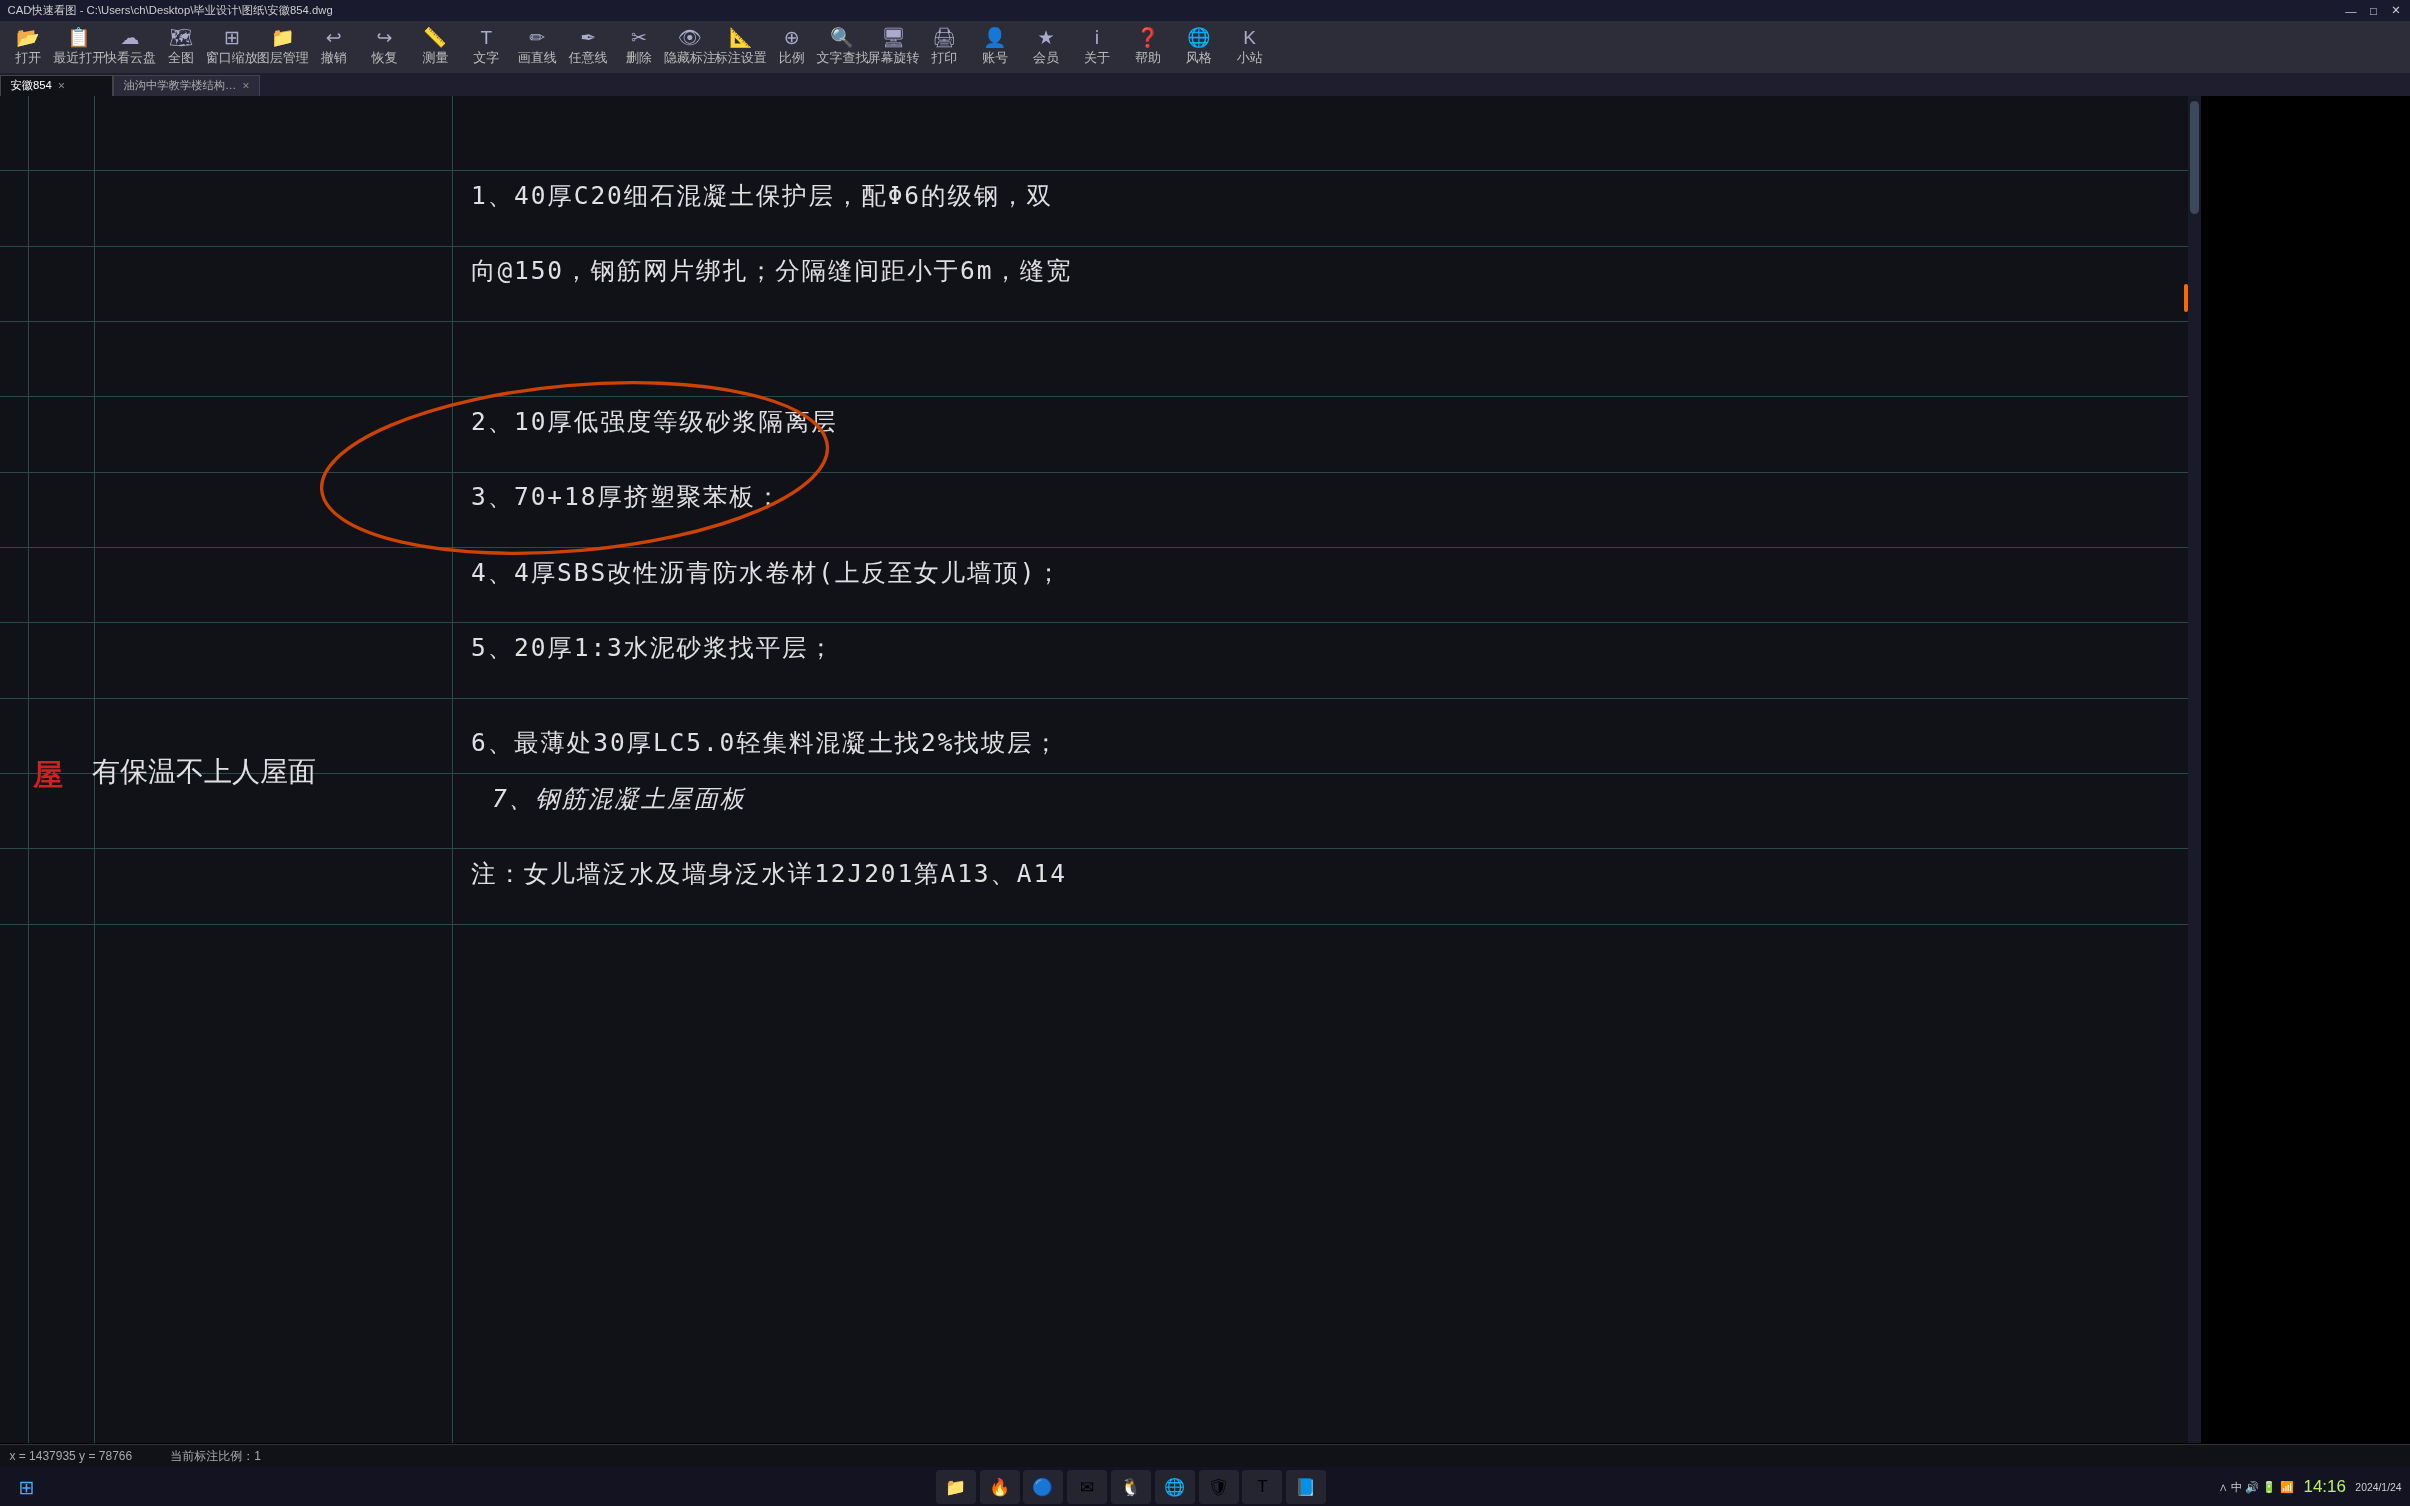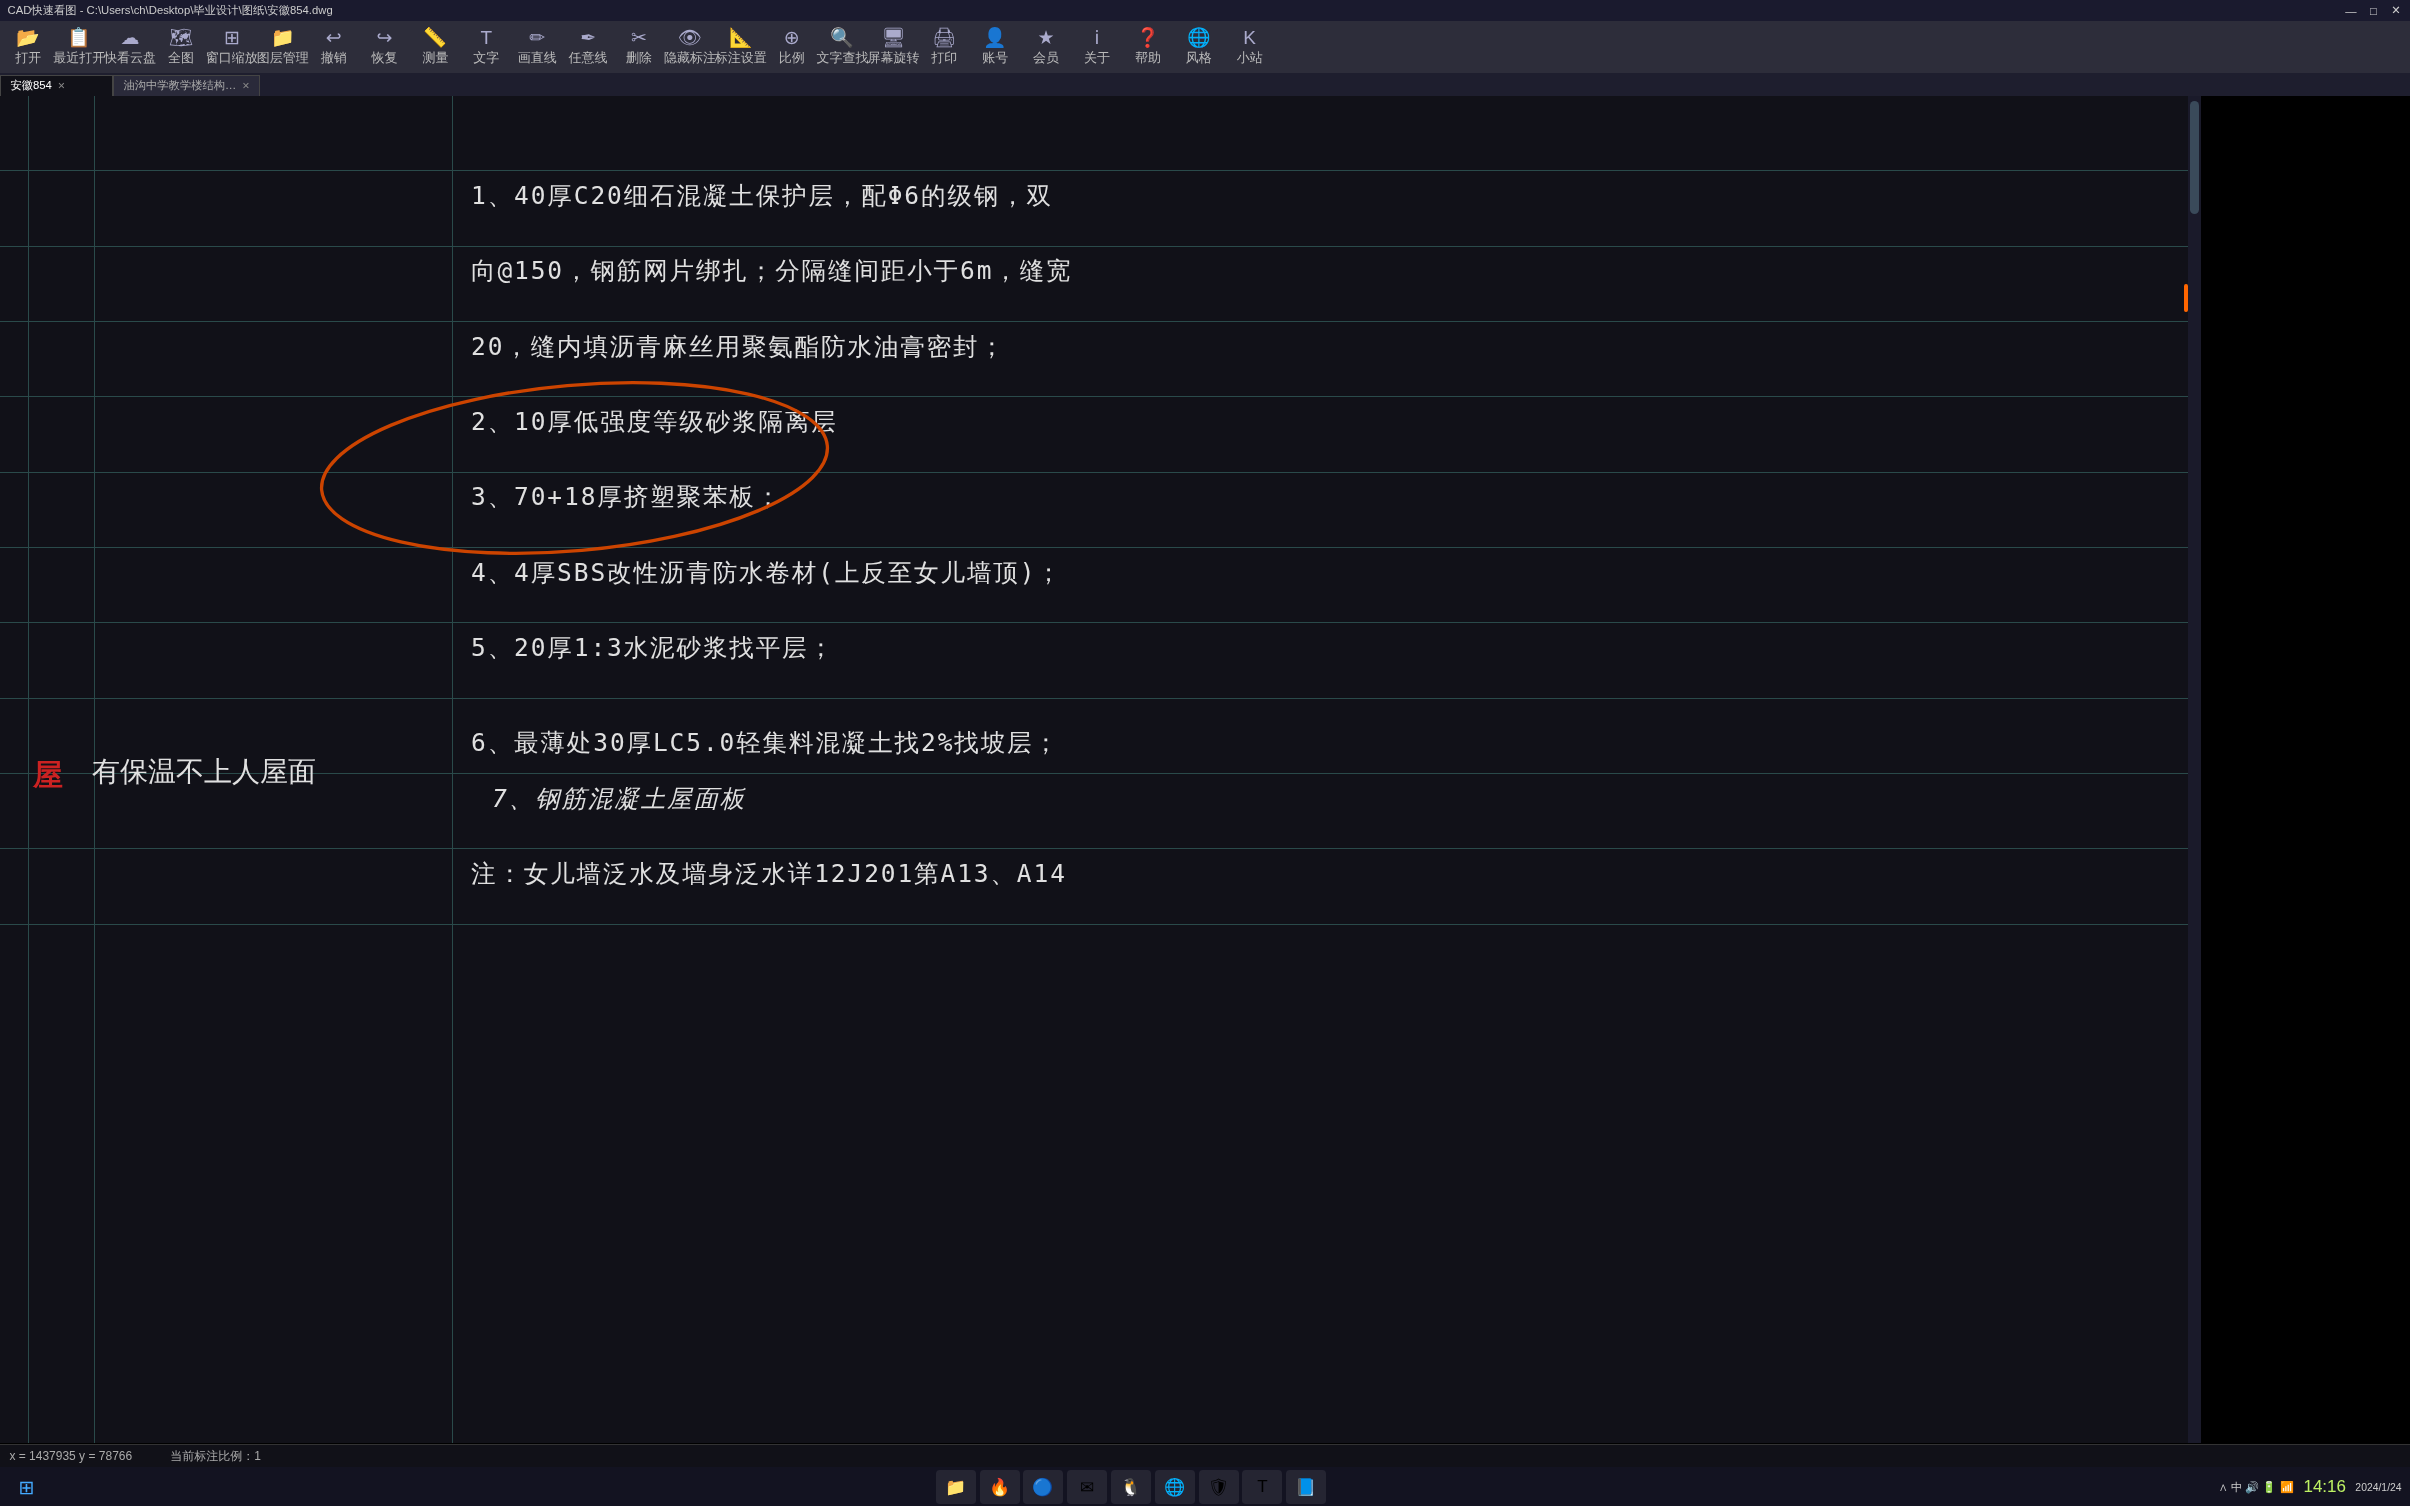--- a/index.html
+++ b/index.html
@@ -440,21 +440,20 @@
   <div class="h-line" style="top:376px;"></div>
   <div class="h-line" style="top:451px;"></div>
   <div class="h-line" style="top:526px;"></div>
   <div class="h-line" style="top:602px;"></div>
   <div class="h-line" style="top:677px;"></div>
   <div class="h-line" style="top:752px;"></div>
   <div class="h-line" style="top:828px;"></div>
 
   <div class="drawing-text" style="left:471px; top:83px;">1、40厚C20细石混凝土保护层，配Φ6的级钢，双</div>
   <div class="drawing-text" style="left:471px; top:158px;">向@150，钢筋网片绑扎；分隔缝间距小于6m，缝宽</div>
-  <div class="drawing-text" style="left:471px; top:234px;">20，缝内填沥青麻丝用聚氨酯防水油膏密封；</div>
   <div class="drawing-text" style="left:471px; top:309px;">2、10厚低强度等级砂浆隔离层</div>
   <div class="drawing-text" style="left:471px; top:384px;">3、70+18厚挤塑聚苯板；</div>
   <div class="drawing-text" style="left:471px; top:460px;">4、4厚SBS改性沥青防水卷材(上反至女儿墙顶)；</div>
   <div class="drawing-text" style="left:471px; top:535px;">5、20厚1:3水泥砂浆找平层；</div>
   <div class="drawing-text" style="left:471px; top:630px;">6、最薄处30厚LC5.0轻集料混凝土找2%找坡层；</div>
   <div class="drawing-text" style="left:492px; top:686px;font-style:italic;">7、钢筋混凝土屋面板</div>
   <div class="drawing-text" style="left:471px; top:761px;">注：女儿墙泛水及墙身泛水详12J201第A13、A14</div>
 
   <div class="label-red" style="left:33px; top:659px;">屋</div>
 

